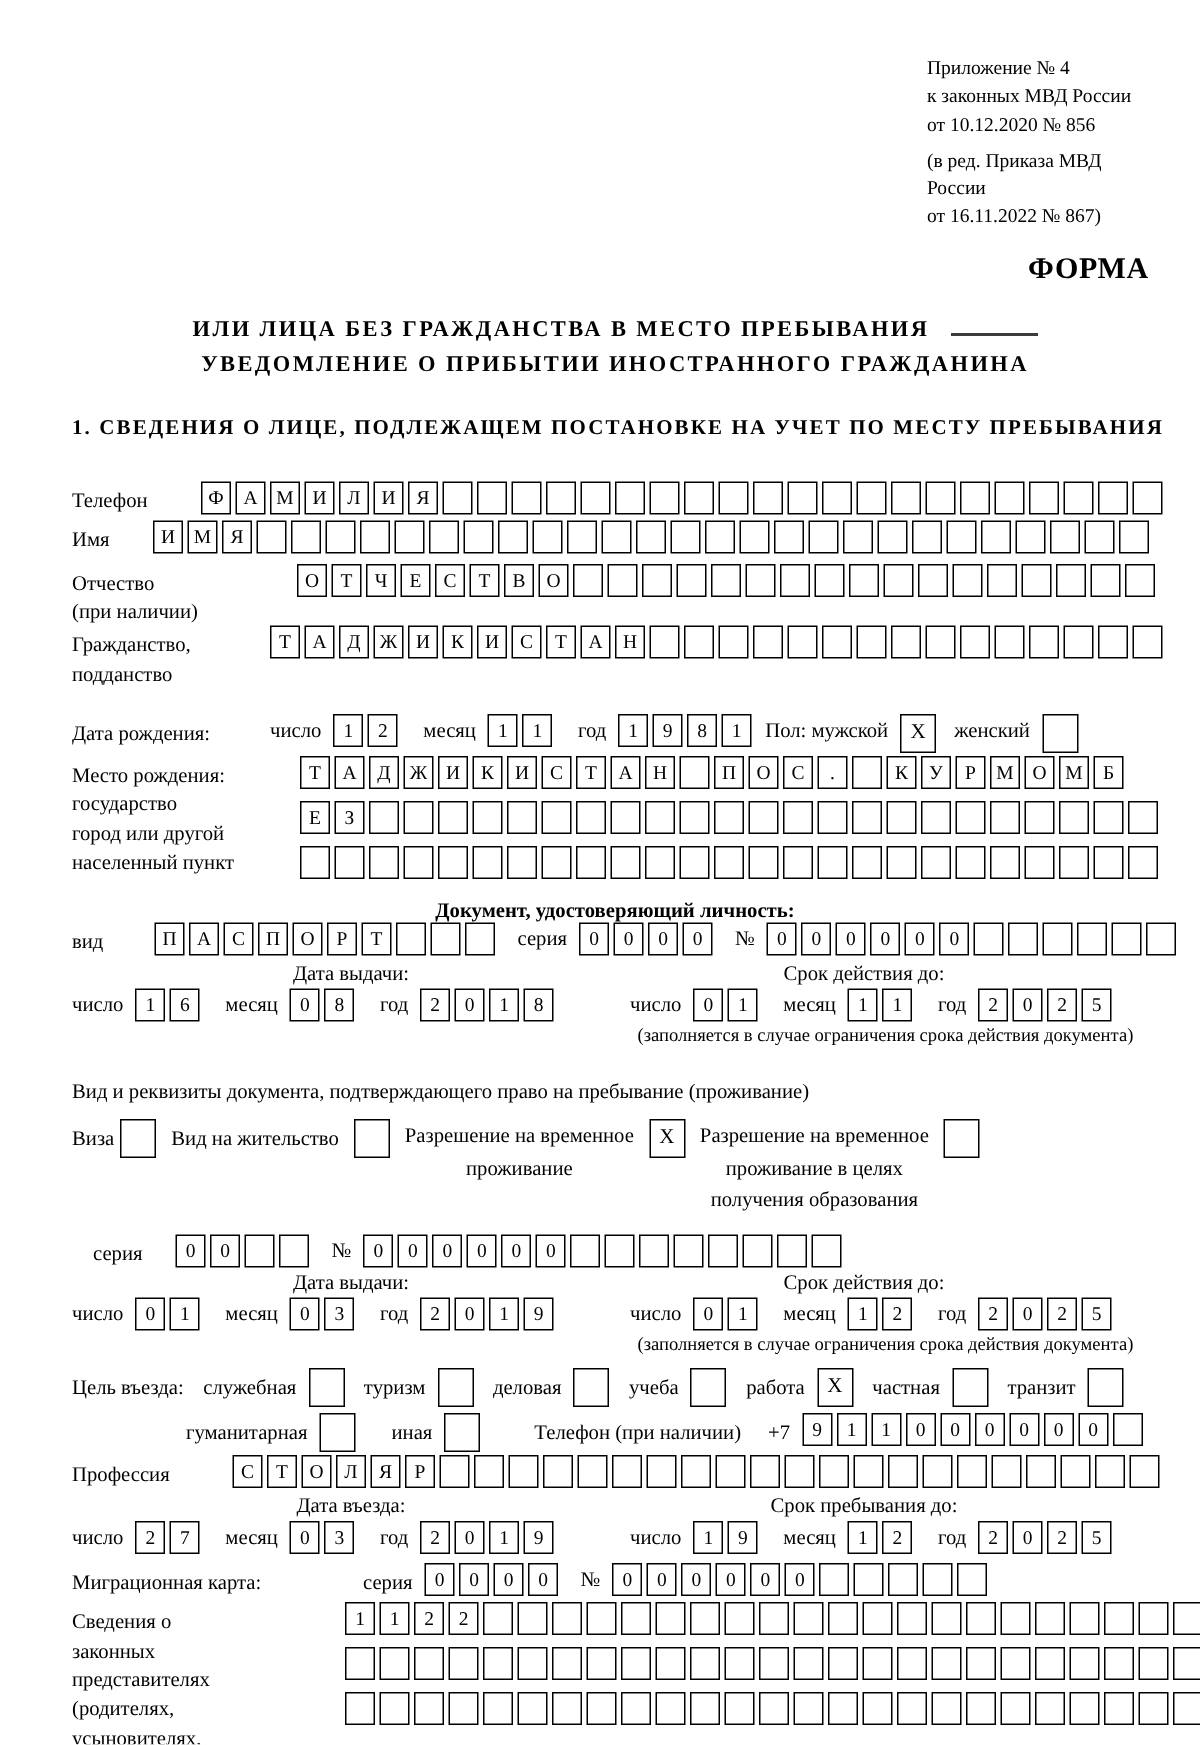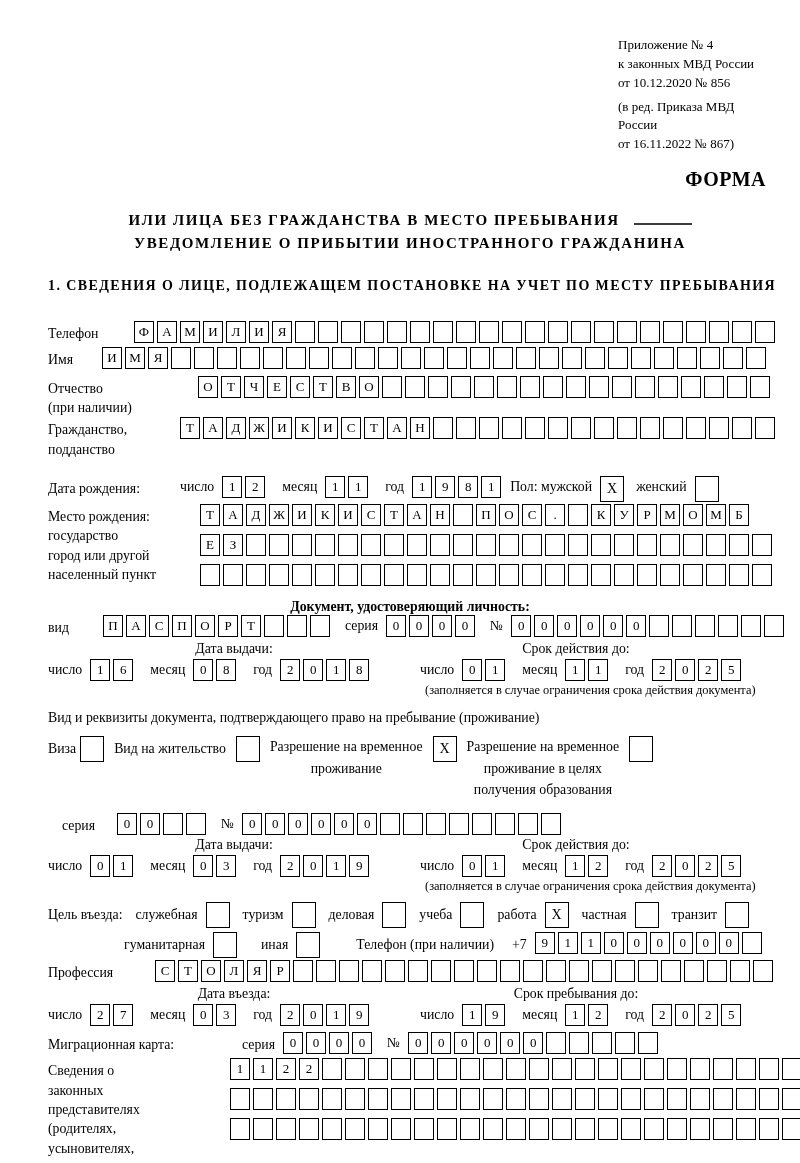--- a/index.html
+++ b/index.html
@@ -405,21 +405,21 @@
       <span class="cells">
           <span class="cell">2</span>
           <span class="cell">0</span>
           <span class="cell">2</span>
           <span class="cell">5</span>
         </span>
     </span>
   </div>
   <div class="foot-right">(заполняется в случае ограничения срока действия документа)</div>
 
-  <div class="para" style="margin-top:8px">Вид и реквизиты документа, подтверждающего право на пребывание (проживание)</div>
+  <div class="para" style="margin-top:18px">Вид и реквизиты документа, подтверждающего право на пребывание (проживание)</div>
 
   <div class="frow opts">
     <span class="opt">
       <span class="flabel">Виза</span>
       <span class="checkbox"></span>
     </span>
     <span class="opt">
       <span class="flabel">Вид на жительство</span>
       <span class="checkbox"></span>
     </span>

